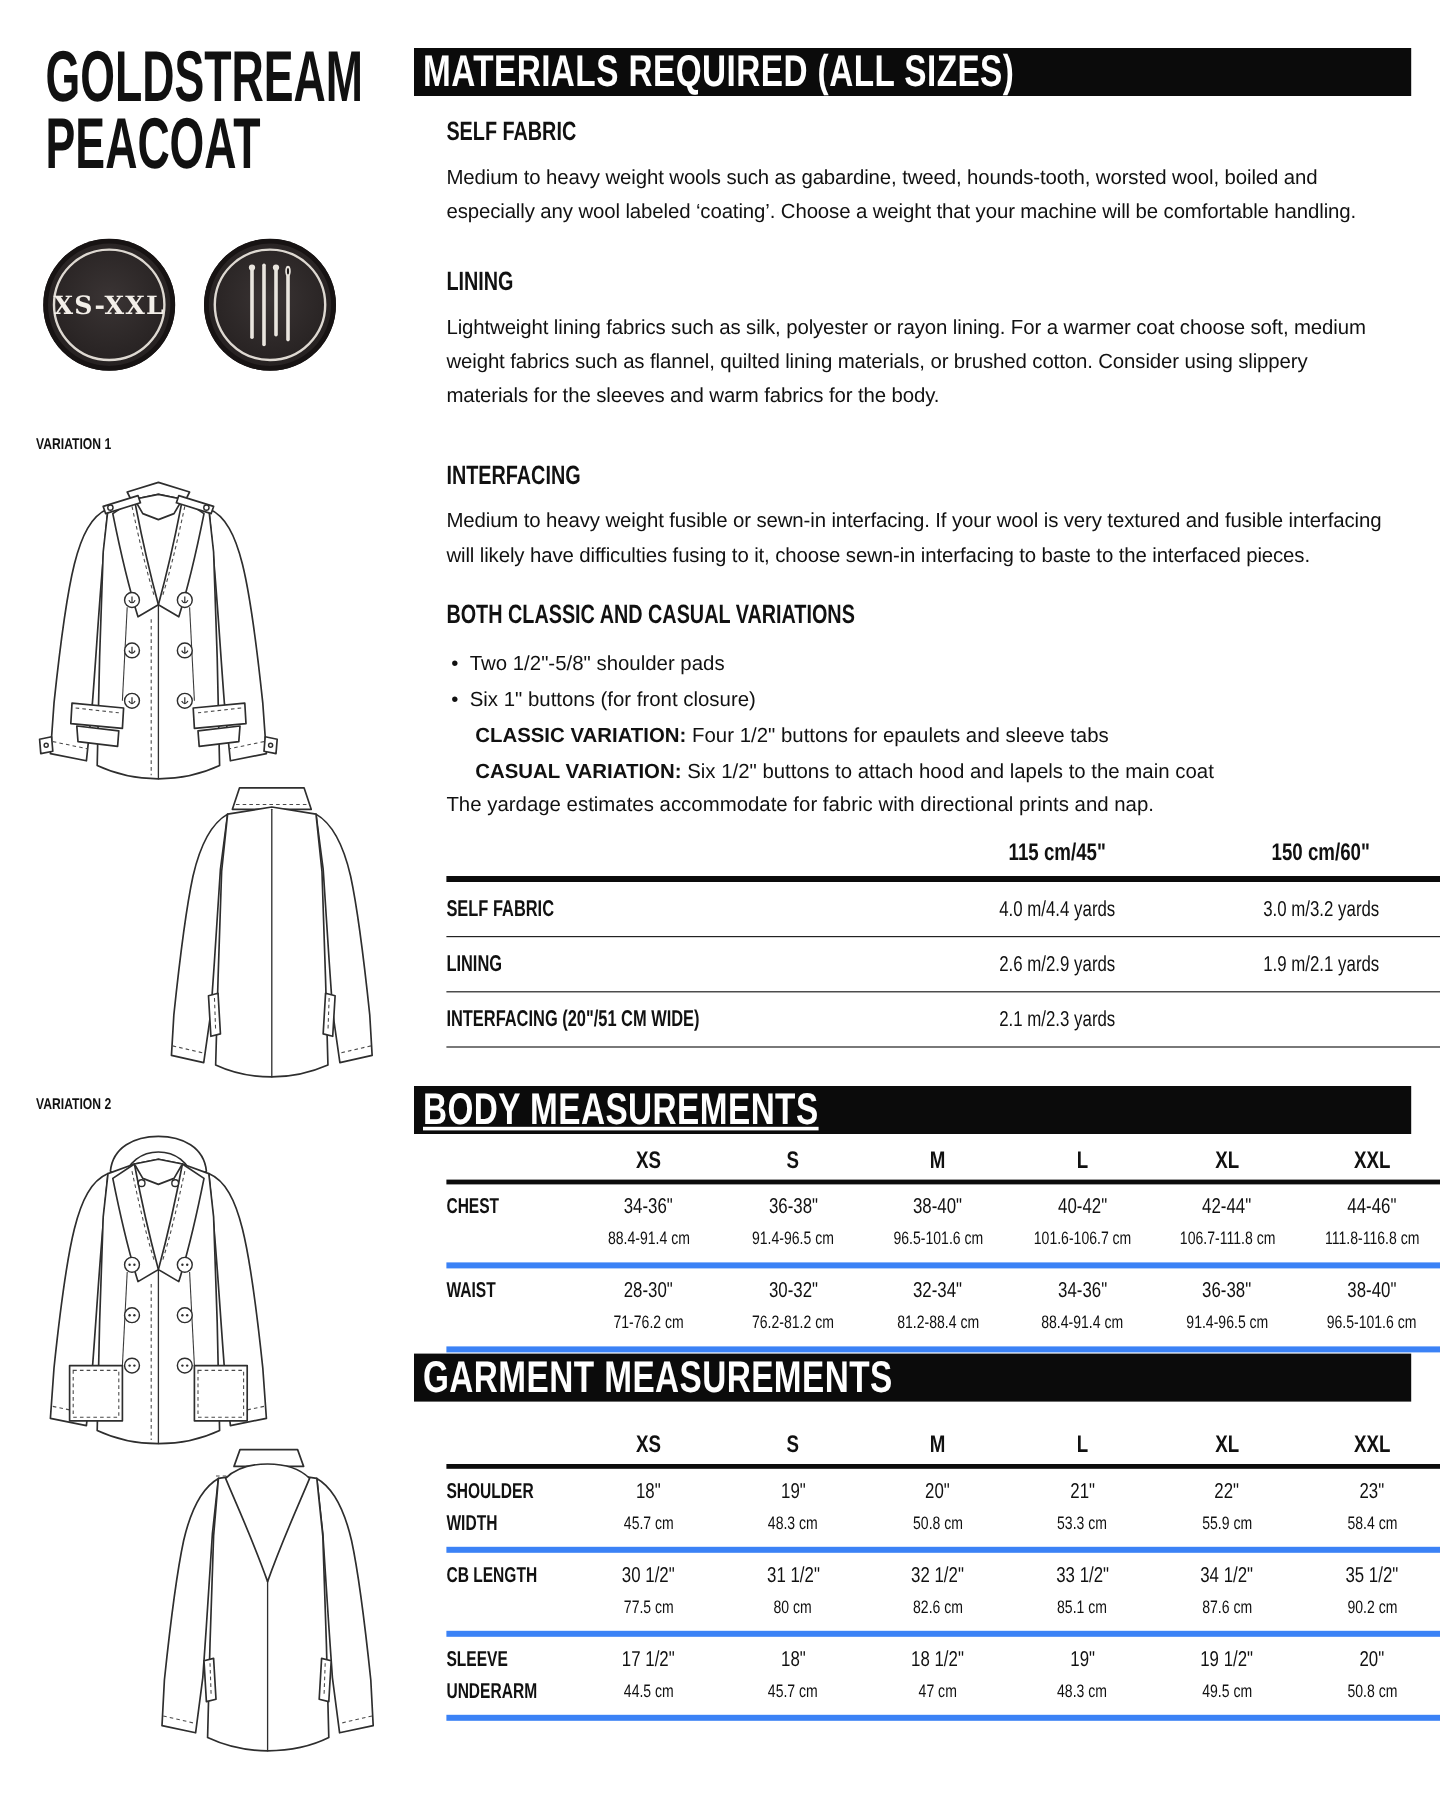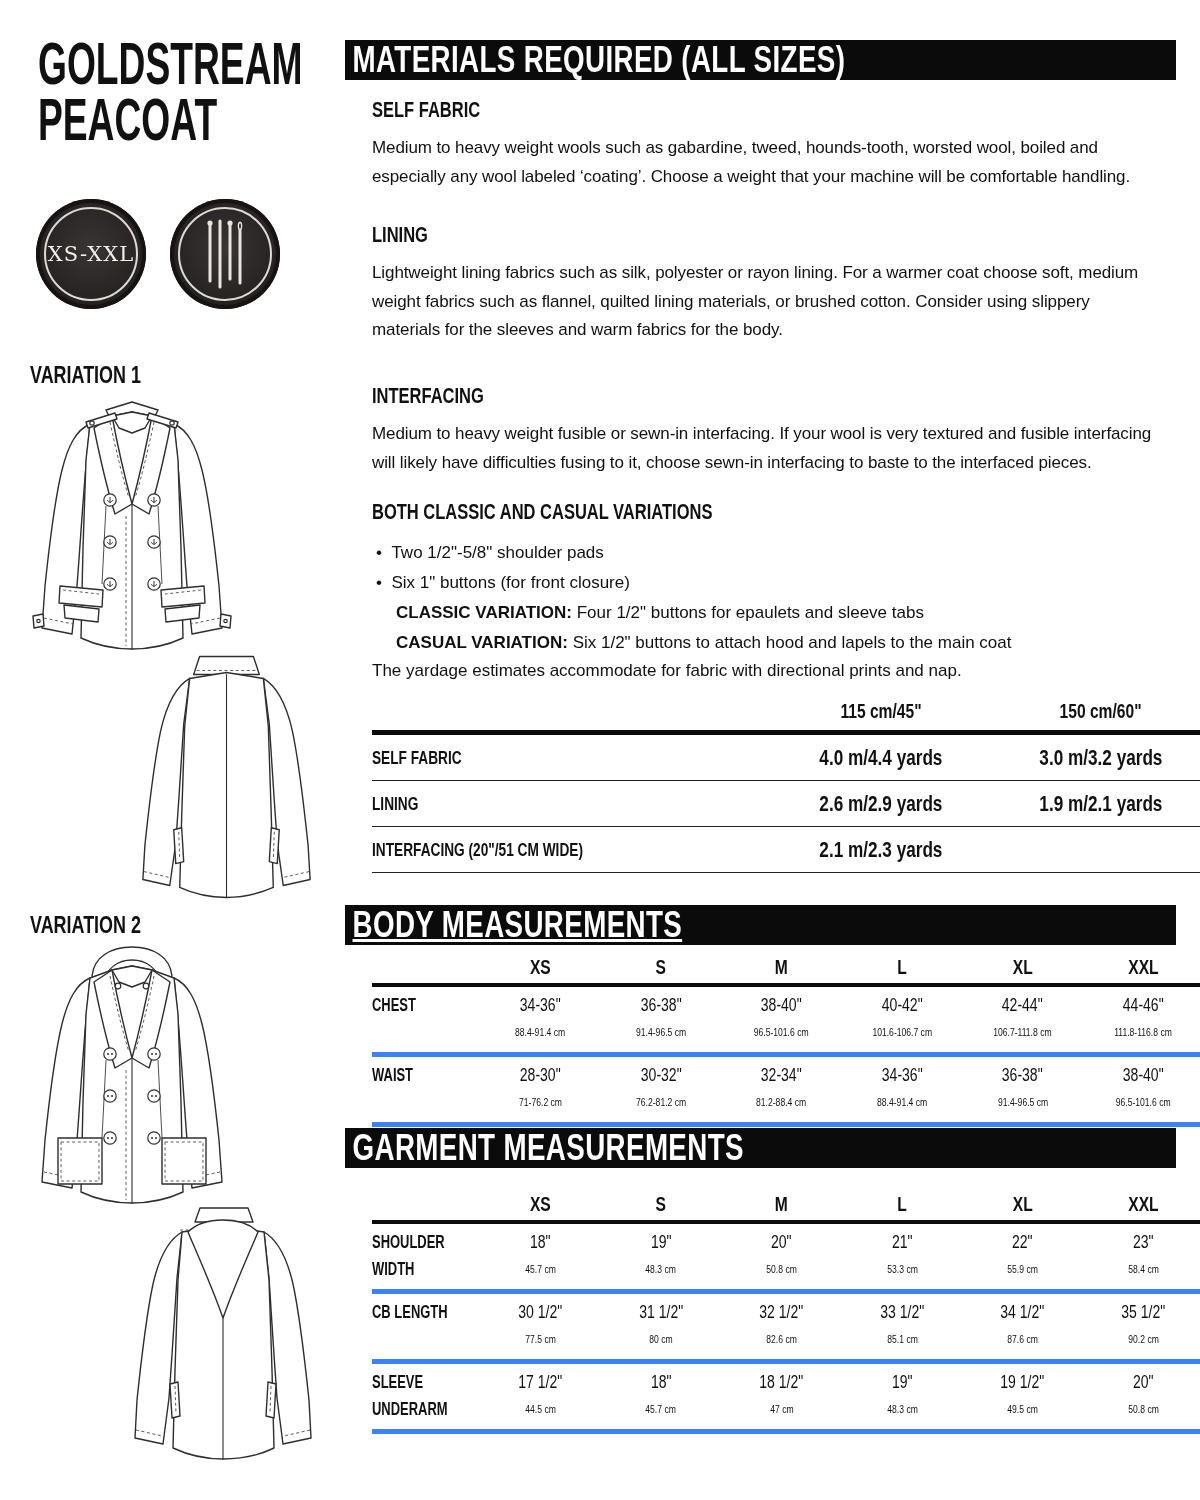--- a/index.html
+++ b/index.html
@@ -12,22 +12,22 @@
   .b{font-weight:700;}
 
   
   .title-line{position:absolute;left:38px;font-weight:700;font-size:60px;line-height:56px;letter-spacing:0;}
   .title-line span{display:inline-block;transform:scaleX(.62);transform-origin:0 50%;white-space:nowrap;}
   .badge{position:absolute;width:110px;height:110px;border-radius:50%;
     background:radial-gradient(circle at 50% 45%, #3a3434 0%, #2a2525 55%, #1d1919 100%);
     box-shadow:inset 0 0 0 4px #171313;}
   .badge::before{content:"";position:absolute;inset:8px;border:2px solid #ded9d2;border-radius:50%;}
   .badge-text{position:absolute;inset:0;display:flex;align-items:center;justify-content:center;
-    color:#f3efe9;font-family:"DejaVu Serif",serif;font-weight:400;font-size:21px;letter-spacing:1px;}
-  .var-label{position:absolute;left:30px;font-weight:700;font-size:23px;}
+    color:#f3efe9;font-family:"DejaVu Serif",serif;font-weight:700;font-size:21px;letter-spacing:1px;}
+  .var-label{position:absolute;left:30px;font-weight:700;font-size:13px;}
   .var-label span{display:inline-block;transform:scaleX(.78);transform-origin:0 50%;white-space:nowrap;}
 
   
   .rc{position:absolute;left:348px;width:832px;margin-left:24px;}
   .secbar{position:absolute;left:345px;width:831px;height:40px;background:#0b0b0b;color:#fff;
     display:flex;align-items:center;}
   .secbar span{display:inline-block;transform:scaleX(.75);transform-origin:0 50%;white-space:nowrap;
     font-weight:700;font-size:37px;padding-left:10px;letter-spacing:.5px;}
   .h-sub{font-weight:700;font-size:22px;}
   .h-sub span{display:inline-block;transform:scaleX(.75);transform-origin:0 50%;white-space:nowrap;}
@@ -35,33 +35,33 @@
   .bullet-line{font-size:17px;line-height:30px;padding-left:4px;}
   .bullet-line::before{content:"\2022\00a0\00a0";font-size:17px;}
   .sub-line{font-size:17px;line-height:30px;padding-left:24px;}
   .note{font-size:17px;}
 
   
   .yt-row{display:grid;grid-template-columns:392px 234px 206px;align-items:center;border-bottom:1px solid #222;height:45px;}
   .yt-head{height:38px;border-bottom:5px solid #0c0c0c;}
   .yt-label{font-weight:700;font-size:19px;}
   .yt-label span{display:inline-block;transform:scaleX(.72);transform-origin:0 50%;white-space:nowrap;}
-  .yt-c{text-align:center;font-size:22px;font-weight:bold;}
+  .yt-c{text-align:center;font-size:18px;}
   .yt-ch{font-weight:700;font-size:20px;}
 
   
   .m-head{display:grid;grid-template-columns:108px repeat(6,120.6px);align-items:center;height:32px;border-bottom:4px solid #0c0c0c;}
   .m-row{display:grid;grid-template-columns:108px repeat(6,120.6px);border-bottom:5px solid #3b82f6;}
   .m-c{text-align:center;display:flex;flex-direction:column;justify-content:flex-start;padding-top:5px;padding-bottom:6px;}
   .m-lab{display:flex;flex-direction:column;justify-content:flex-start;padding-top:5px;padding-bottom:6px;}
   .m-lab .l1,.m-lab .l2{font-weight:700;font-size:18px;line-height:27px;}
   .m-lab .l1 span,.m-lab .l2 span{display:inline-block;transform:scaleX(.72);transform-origin:0 50%;white-space:nowrap;}
   .m-size{font-weight:700;font-size:20px;text-align:center;}
   .v-in{font-size:18px;line-height:27px;}
-  .v-cm{font-size:11px;line-height:27px;}
+  .v-cm{font-size:15px;line-height:27px;}
 
   svg.coat{position:absolute;}
   .ln{fill:#ffffff;stroke:#2e2e2e;stroke-width:1.4;stroke-linejoin:round;stroke-linecap:round;}
   .ln2{fill:none;stroke:#2e2e2e;stroke-width:1.1;stroke-linejoin:round;stroke-linecap:round;}
   .thin{fill:none;stroke:#3a3a3a;stroke-width:.9;}
   .st{fill:none;stroke:#4a4a4a;stroke-width:.9;stroke-dasharray:3 2.6;}
   .btn{fill:#ffffff;stroke:#2e2e2e;stroke-width:1.2;}
 </style>
 </head>
 <body>

